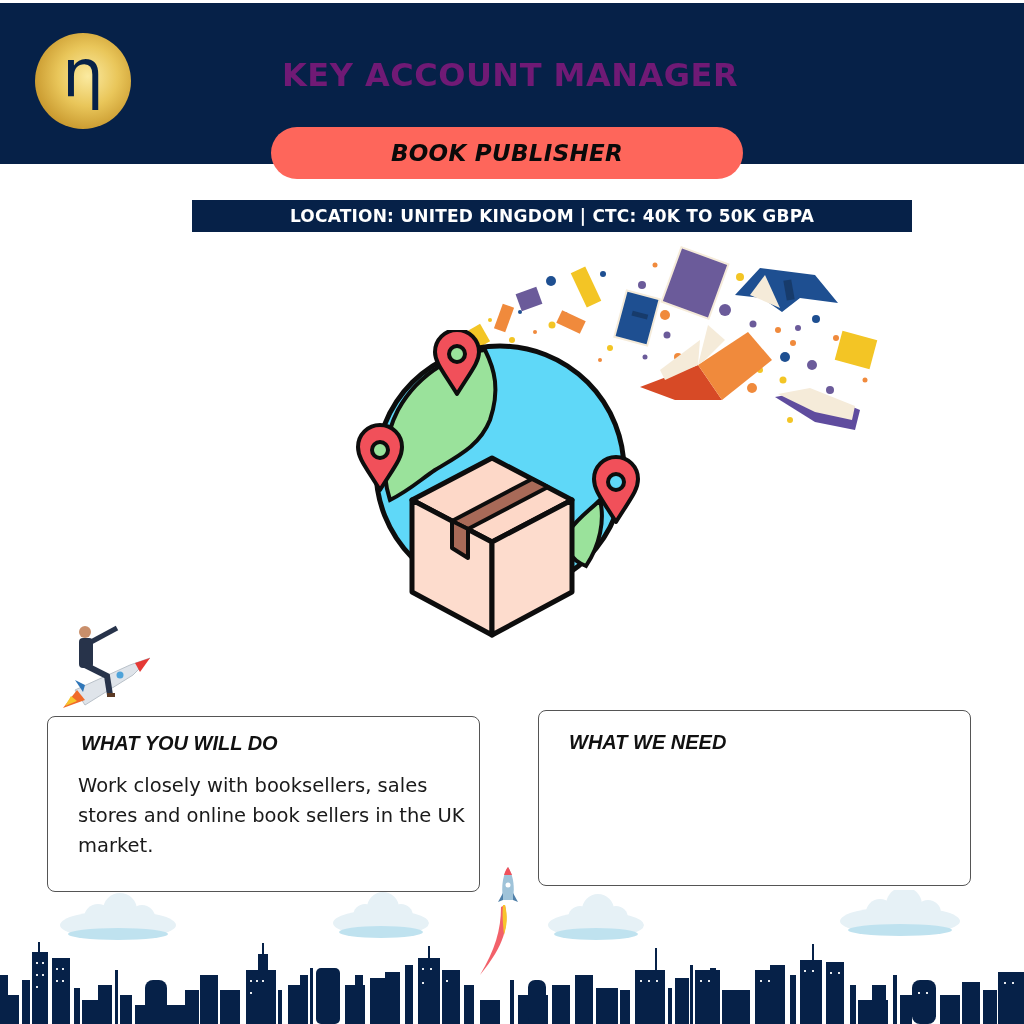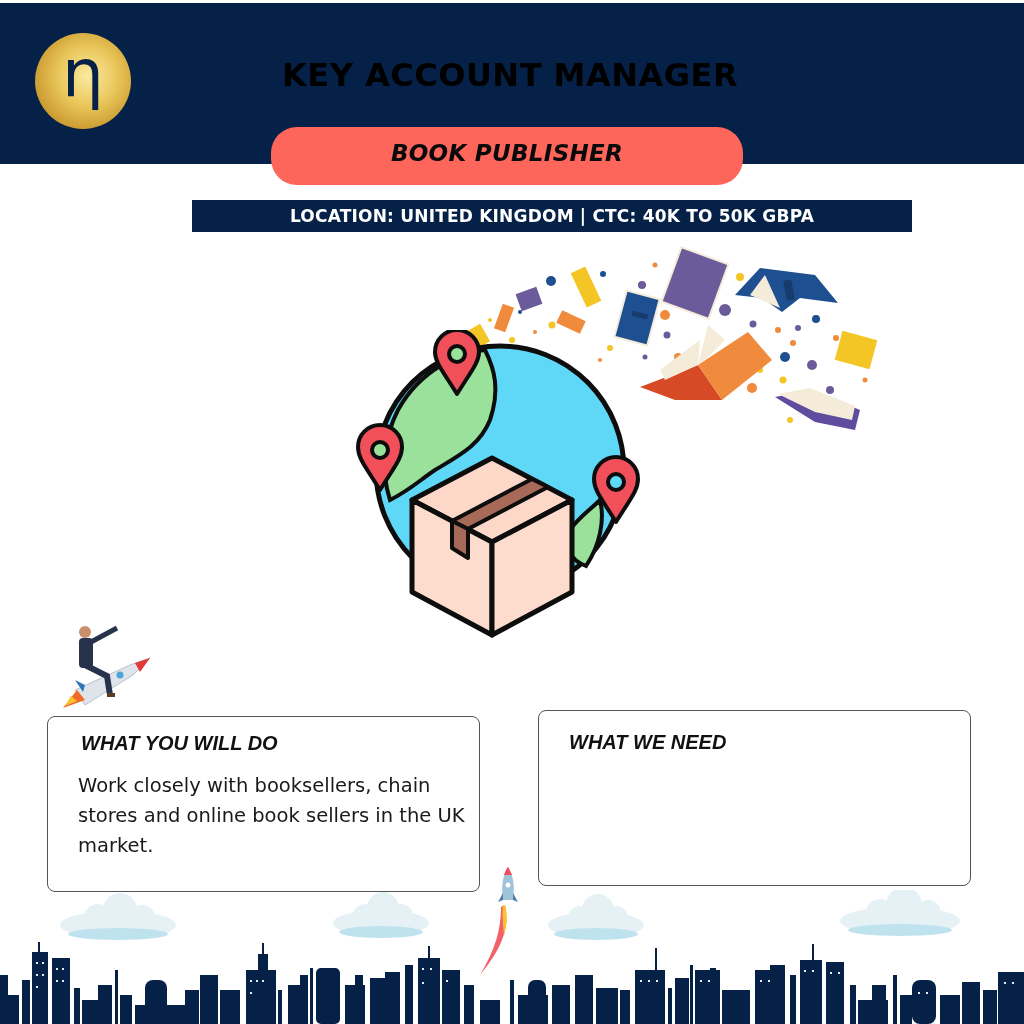--- a/index.html
+++ b/index.html
@@ -2,23 +2,23 @@
 <html><head>
 <meta charset="utf-8">
 <style>
   html, body { margin: 0; padding: 0; }
   body { width: 1024px; height: 1024px; position: relative; overflow: hidden; background: #ffffff; font-family: "Liberation Sans", sans-serif; }
   .header { position: absolute; left: 0; top: 3px; width: 1024px; height: 161px; background: #062148; }
   .logo { position: absolute; left: 35px; top: 33px; width: 96px; height: 96px; border-radius: 50%;
     background: radial-gradient(circle at 55% 45%, #fbeaa0 0%, #e9c65a 40%, #c39127 80%, #a87a1c 100%); }
   .logo-glyph { position: absolute; left: 0; top: 0; width: 96px; height: 96px; text-align: center; line-height: 82px;
     font-family: "DejaVu Sans", sans-serif; font-size: 66px; color: #062148; }
-  .title { position: absolute; left: 200px; top: 56px; width: 620px; text-align: center; color: #000000;
+  .title { position: absolute; left: 200px; top: 56px; width: 620px; text-align: center; color: #701a75;
     font-family: "DejaVu Sans", sans-serif; font-weight: bold; font-size: 32px; letter-spacing: 0.5px; }
-  .subtitle-pill { position: absolute; left: 271px; top: 127px; width: 472px; height: 58px; border-radius: 26px; background: #fe665b; }
+  .subtitle-pill { position: absolute; left: 271px; top: 127px; width: 472px; height: 52px; border-radius: 26px; background: #fe665b; }
   .subtitle-pill span { display: block; text-align: center; line-height: 52px; font-family: "DejaVu Sans", sans-serif;
     font-weight: bold; font-style: italic; font-size: 23px; color: #0a0a0a; letter-spacing: 0.3px; }
   .info-bar { position: absolute; left: 192px; top: 200px; width: 720px; height: 32px; background: #062148; }
   .info-bar span { display: block; text-align: center; line-height: 32px; color: #ffffff; font-family: "DejaVu Sans", sans-serif;
     font-weight: bold; font-size: 17px; letter-spacing: 0.2px; }
   .card { position: absolute; border: 1.5px solid #555; border-radius: 8px; background: #fff; }
   .card-left { left: 47px; top: 716px; width: 431px; height: 174px; }
   .card-right { left: 538px; top: 710px; width: 431px; height: 174px; }
   .card-title { position: absolute; font-family: "Liberation Sans", sans-serif; font-style: italic; font-weight: bold; font-size: 20px; color: #111; }
   .card-body { position: absolute; font-family: "DejaVu Sans", sans-serif; font-size: 19.5px; line-height: 30px; color: #1a1a1a; }
@@ -159,21 +159,21 @@
   <path d="M30,40 C33,52 32,60 29,70 C28,58 27,50 28,40 Z" fill="#f7c52b"></path>
   <path d="M33,2 C38,10 40,20 38,35 L28,35 C26,20 28,10 33,2 Z" fill="#9fc3d9"></path>
   <path d="M33,2 C35,5 36,8 37,10 L29,10 C30,7 31,4 33,2 Z" fill="#f1505a"></path>
   <circle cx="33" cy="20" r="2.5" fill="#fff"></circle>
   <path d="M28,28 L23,37 L28,35 Z" fill="#4f7fa8"></path>
   <path d="M38,28 L43,37 L38,35 Z" fill="#4f7fa8"></path>
 </svg>
 
 <div class="card card-left">
   <div class="card-title">WHAT YOU WILL DO</div>
-  <div class="card-body">Work closely with booksellers, chain stores and online book sellers in the UK market.</div>
+  <div class="card-body">Work closely with booksellers, sales stores and online book sellers in the UK market.</div>
 </div>
 
 <div class="card card-right">
   <div class="card-title">WHAT WE NEED</div>
 </div>
 
 <svg class="abs" style="left:0;top:890px" width="1024" height="60" viewBox="0 0 1024 60">
   <g fill="#e6f1f6">
     <g transform="translate(58,0)">
       <ellipse cx="60" cy="35" rx="58" ry="14"></ellipse>

